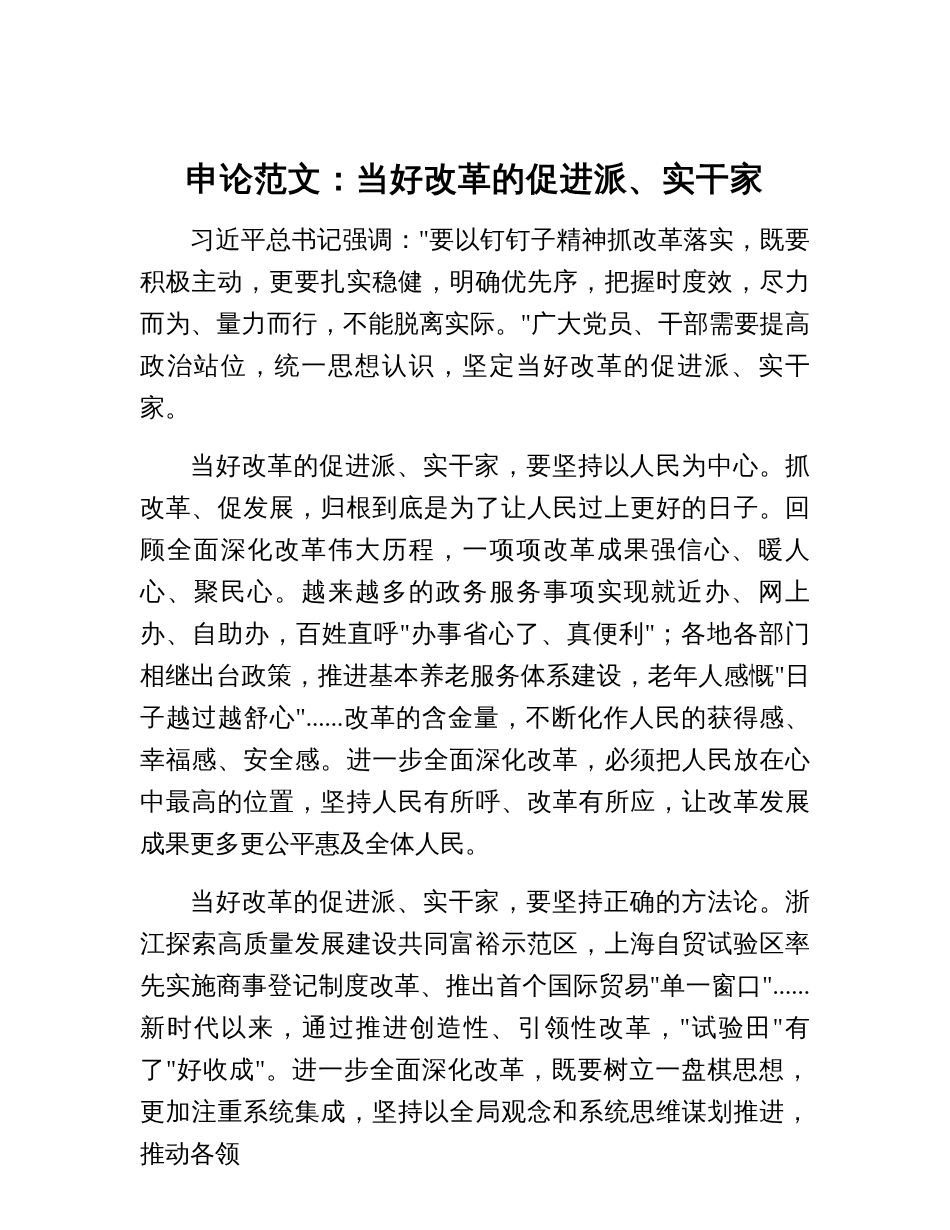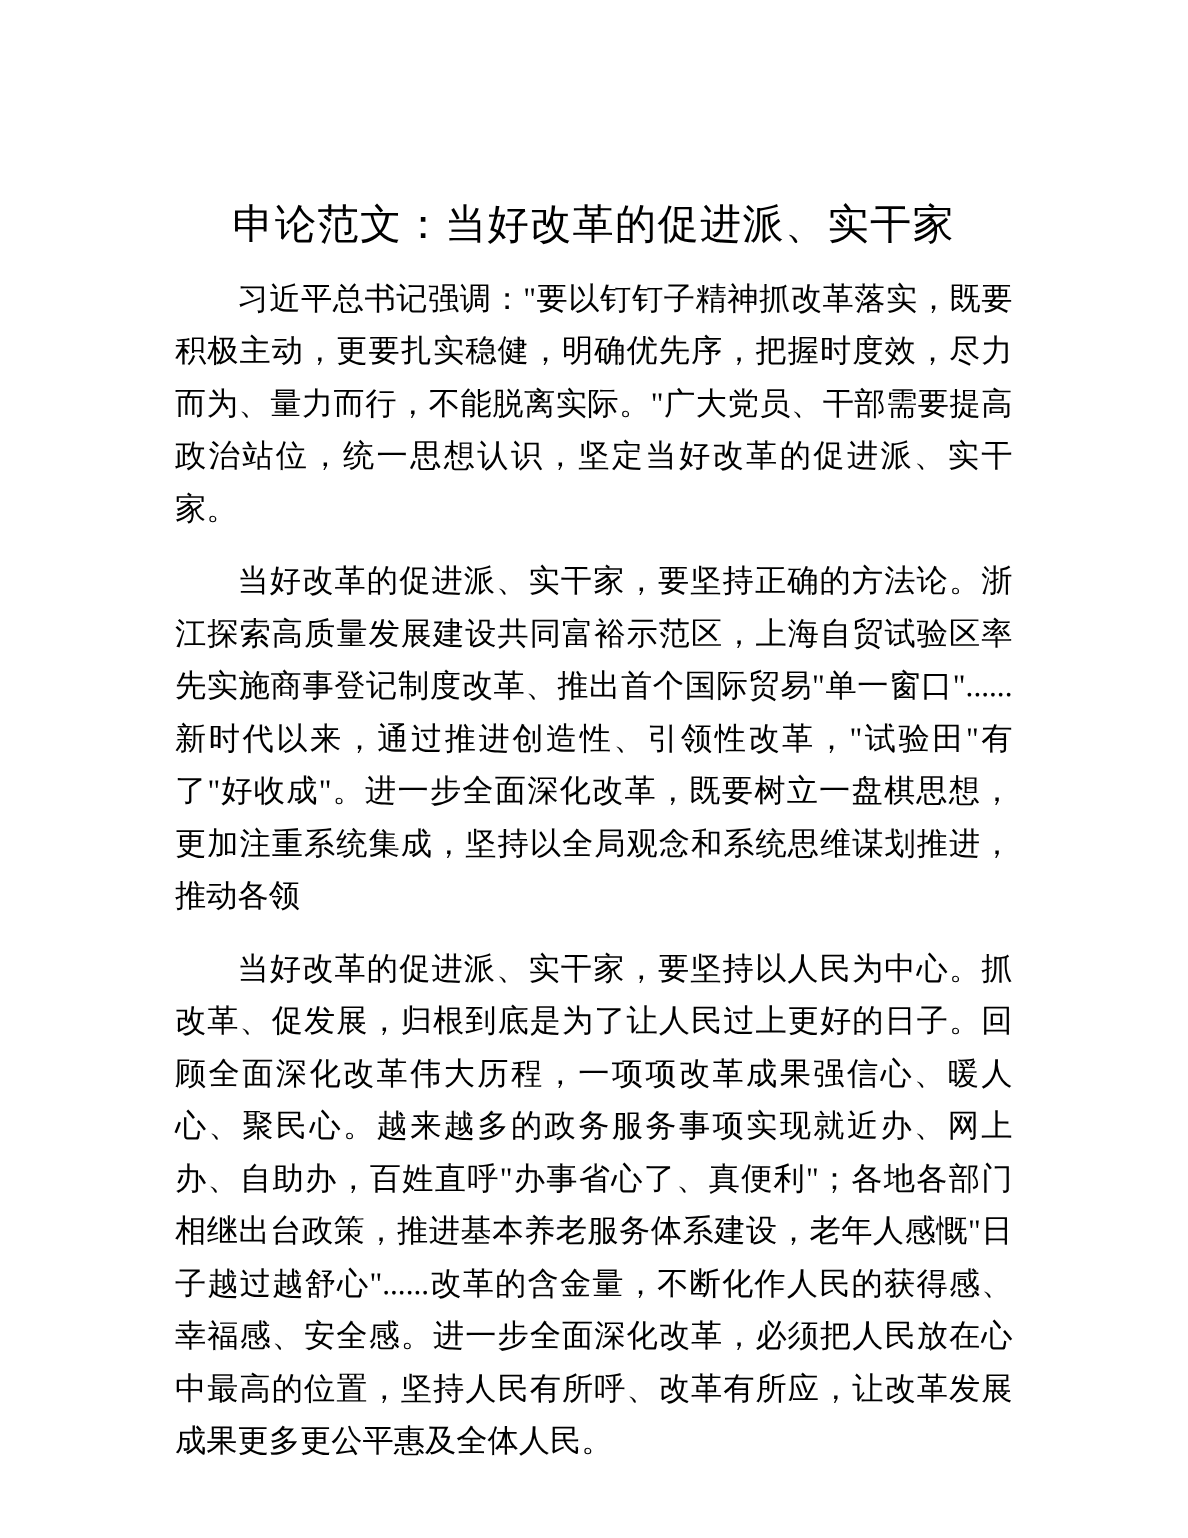--- a/index.html
+++ b/index.html
@@ -15,21 +15,21 @@
   .page {
     box-sizing: border-box;
     width: 950px;
     height: 1230px;
     padding: 158px 140px 0 140px;
     background: #ffffff;
     color: #000000;
   }
   .doc-title {
     font-family: "Liberation Sans", sans-serif;
-    font-weight: 400;
+    font-weight: 700;
     font-size: 33px;
     line-height: 42px;
     text-align: center;
     letter-spacing: 1px;
     margin: 0 0 19px 0;
     color: #000000;
   }
   .doc-body {
     font-family: "Liberation Serif", serif;
   }
@@ -45,16 +45,16 @@
     color: #000000;
   }
 </style>
 </head>
 <body>
 
 <div class="page">
   <h1 class="doc-title">申论范文：当好改革的促进派、实干家</h1>
   <div class="doc-body">
       <p class="para">习近平总书记强调："要以钉钉子精神抓改革落实，既要积极主动，更要扎实稳健，明确优先序，把握时度效，尽力而为、量力而行，不能脱离实际。"广大党员、干部需要提高政治站位，统一思想认识，坚定当好改革的促进派、实干家。</p>
+      <p class="para">当好改革的促进派、实干家，要坚持以人民为中心。抓改革、促发展，归根到底是为了让人民过上更好的日子。回顾全面深化改革伟大历程，一项项改革成果强信心、暖人心、聚民心。越来越多的政务服务事项实现就近办、网上办、自助办，百姓直呼"办事省心了、真便利"；各地各部门相继出台政策，推进基本养老服务体系建设，老年人感慨"日子越过越舒心"......改革的含金量，不断化作人民的获得感、幸福感、安全感。进一步全面深化改革，必须把人民放在心中最高的位置，坚持人民有所呼、改革有所应，让改革发展成果更多更公平惠及全体人民。</p>
       <p class="para">当好改革的促进派、实干家，要坚持正确的方法论。浙江探索高质量发展建设共同富裕示范区，上海自贸试验区率先实施商事登记制度改革、推出首个国际贸易"单一窗口"......新时代以来，通过推进创造性、引领性改革，"试验田"有了"好收成"。进一步全面深化改革，既要树立一盘棋思想，更加注重系统集成，坚持以全局观念和系统思维谋划推进，推动各领</p>
-      <p class="para">当好改革的促进派、实干家，要坚持以人民为中心。抓改革、促发展，归根到底是为了让人民过上更好的日子。回顾全面深化改革伟大历程，一项项改革成果强信心、暖人心、聚民心。越来越多的政务服务事项实现就近办、网上办、自助办，百姓直呼"办事省心了、真便利"；各地各部门相继出台政策，推进基本养老服务体系建设，老年人感慨"日子越过越舒心"......改革的含金量，不断化作人民的获得感、幸福感、安全感。进一步全面深化改革，必须把人民放在心中最高的位置，坚持人民有所呼、改革有所应，让改革发展成果更多更公平惠及全体人民。</p>
     </div>
 </div>
 
 </body></html>

